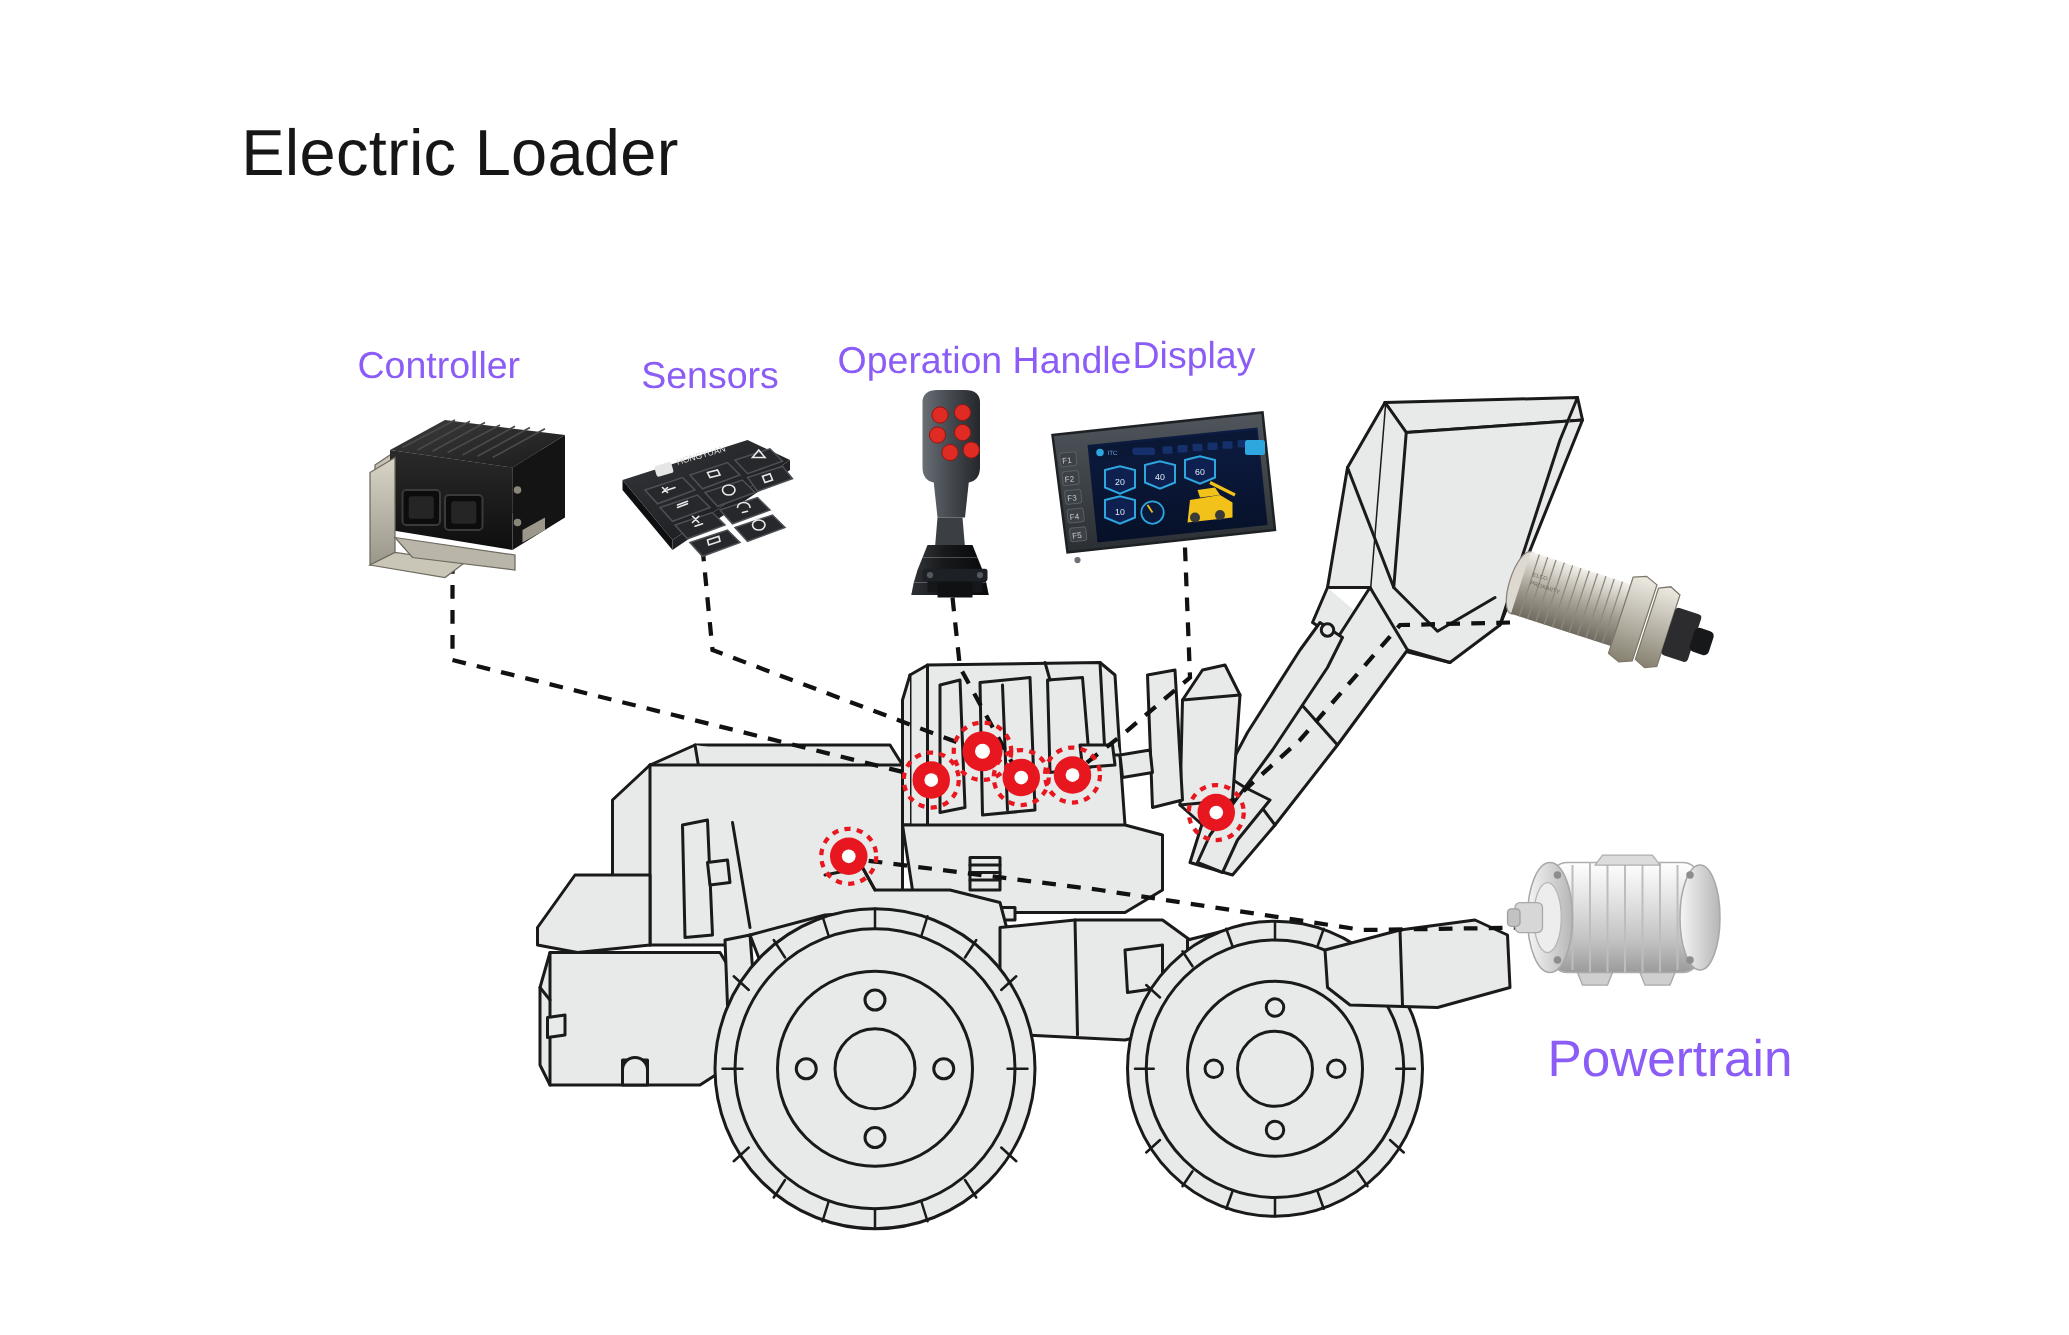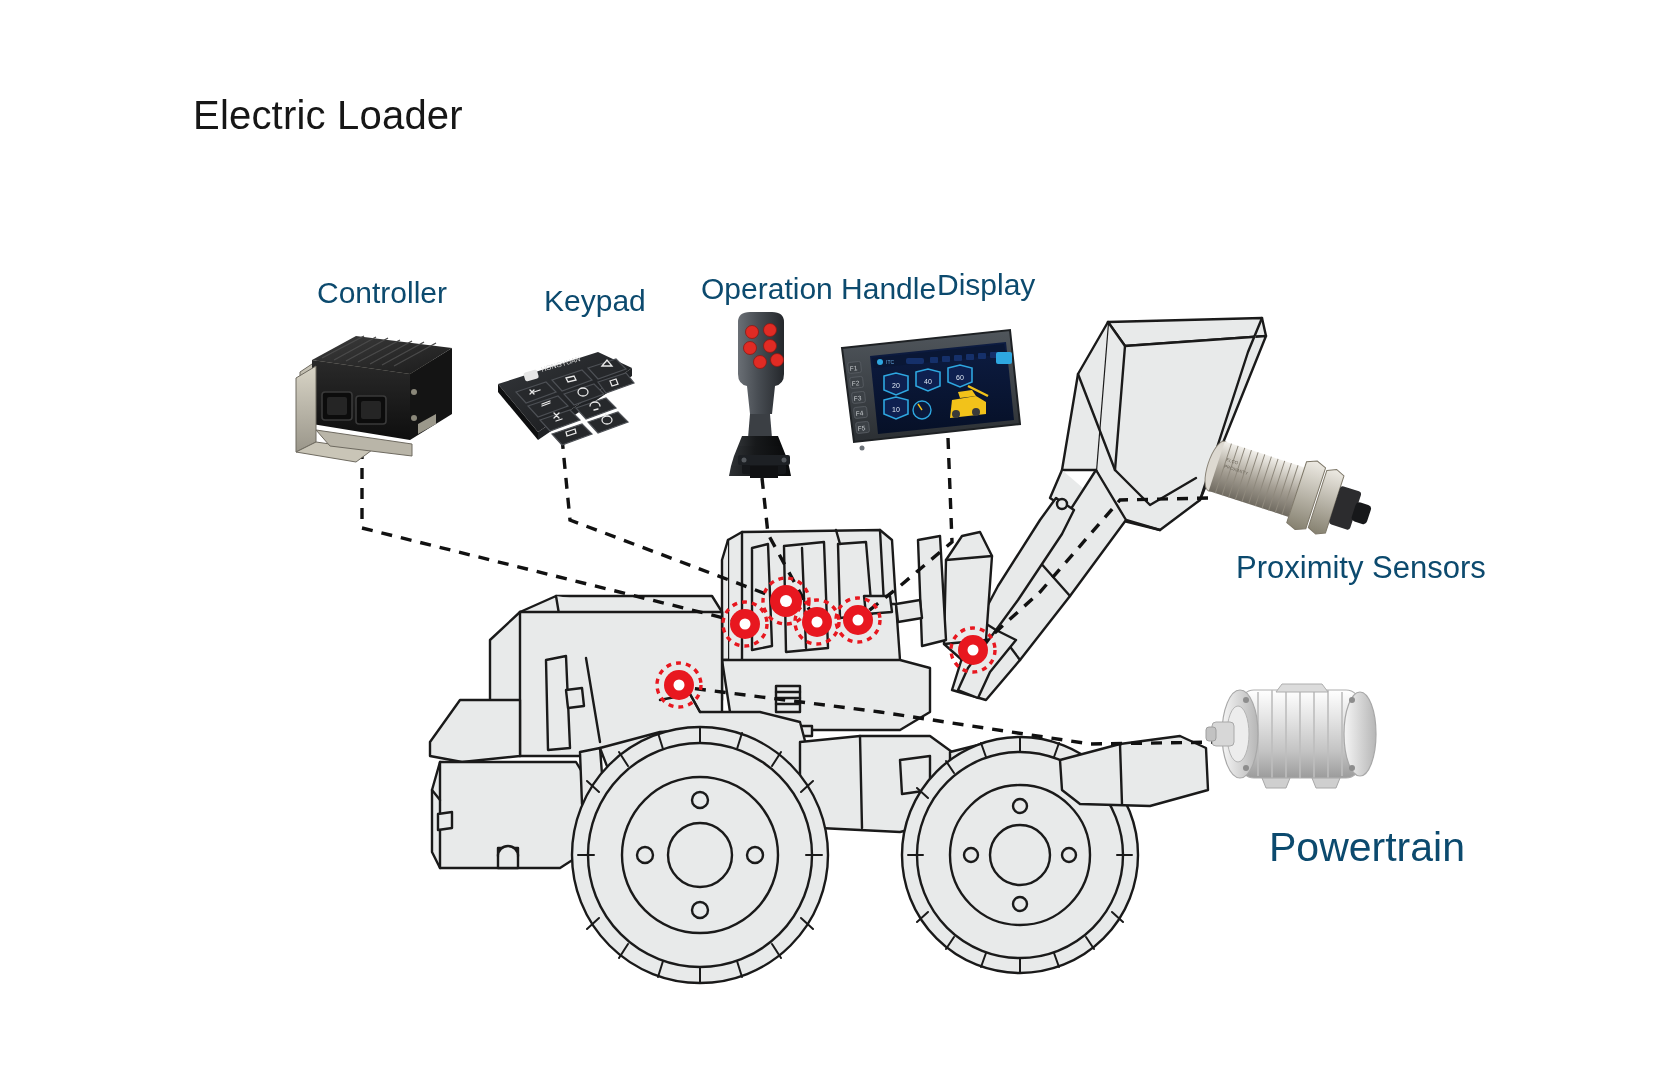--- a/index.html
+++ b/index.html
@@ -8,27 +8,27 @@
     background:#ffffff;
     font-family:"Liberation Sans", sans-serif;
     overflow:hidden;
     position:relative;
   }
   #stage{position:absolute;left:0;top:0;width:1655px;height:1068px;}
   .abs{position:absolute;}
 
   #title{
     left:193px; top:93px;
-    font-size:40px; color:#161616;
+    font-size:52px; color:#161616;
     letter-spacing:0.2px;
     white-space:nowrap;
   }
 
   .comp-label{
-    font-size:30px; color:#0c4a6e; white-space:nowrap;margin-left:31px;
+    font-size:30px; color:#8b5cf6; white-space:nowrap;
   }
   #label-controller{left:286px; top:276px;}
   #label-keypad{left:513px; top:284px;}
   #label-handle{left:670px; top:272px;}
   #label-display{left:906px; top:268px;}
   #label-proximity{left:1205px; top:550px; font-size:31px;}
   #label-powertrain{left:1238px; top:824px; font-size:41px;}
 
   
   svg.layer{position:absolute;left:0;top:0;width:1655px;height:1068px;overflow:visible;}
@@ -516,19 +516,18 @@
 
       <path d="M1282 684 l40 0 l6 8 l-52 0 z" fill="#dcdcdc" stroke="#aeaeae" stroke-width="1"></path>
 
       <path d="M1262 778 l28 0 l-4 10 l-20 0 z" fill="#cfcfcf" stroke="#a8a8a8" stroke-width="1"></path>
       <path d="M1312 778 l28 0 l-4 10 l-20 0 z" fill="#cfcfcf" stroke="#a8a8a8" stroke-width="1"></path>
     </g>
 
   </svg>
 
   <div class="abs comp-label" id="label-controller">Controller</div>
-  <div class="abs comp-label" id="label-keypad">Keypad</div>
+  <div class="abs comp-label" id="label-keypad">Sensors</div>
   <div class="abs comp-label" id="label-handle">Operation Handle</div>
   <div class="abs comp-label" id="label-display">Display</div>
-  <div class="abs comp-label" id="label-proximity">Proximity Sensors</div>
   <div class="abs comp-label" id="label-powertrain">Powertrain</div>
 
 </div>
 
 </body></html>

